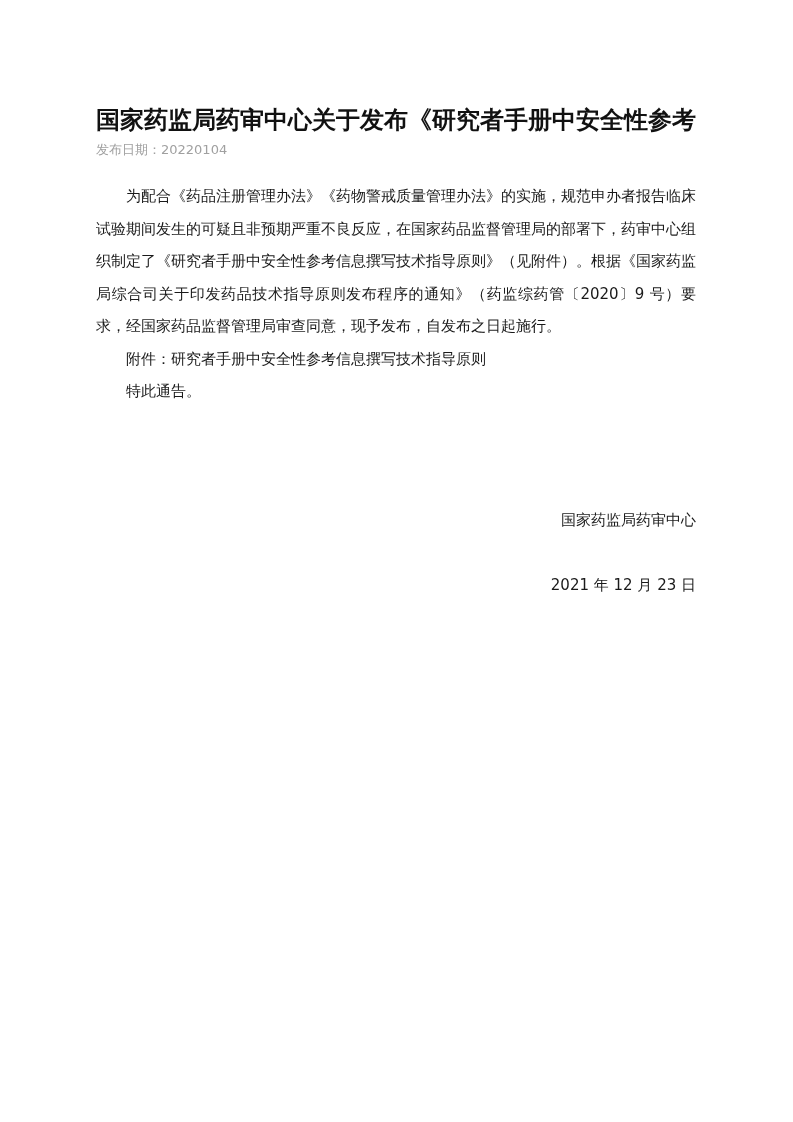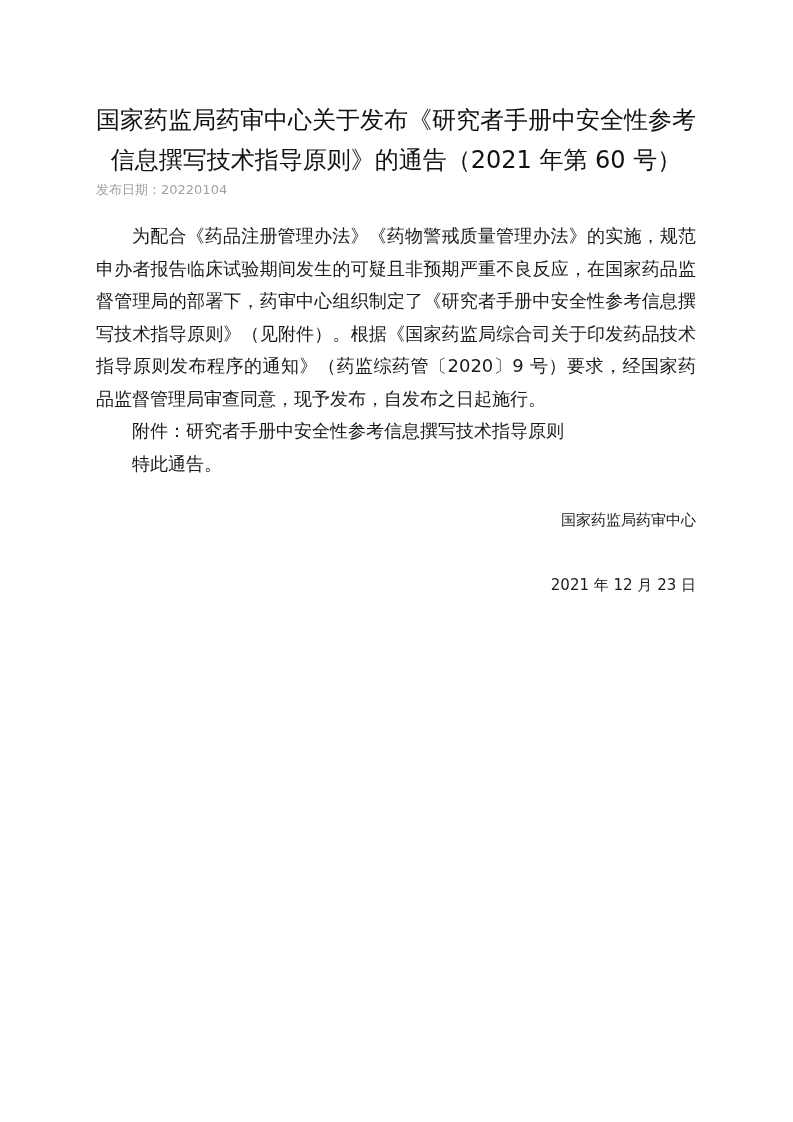--- a/index.html
+++ b/index.html
@@ -16,40 +16,39 @@
       color: #1a1a1a;
     }
     .page {
       position: absolute;
       left: 96px;
       top: 100px;
       width: 600px;
     }
     .title {
       margin: 0;
-      text-align: center;
       font-size: 24px;
       line-height: 40px;
-      font-weight: normal;
+      font-weight: bold;
       color: #111111;
       letter-spacing: 0px;
     }
     .title-line {
       display: block;
       white-space: nowrap;
     }
     .pub-date {
       font-size: 13px;
       line-height: 20px;
       color: #a0a0a0;
       margin-top: 0px;
     }
     .body-text {
       margin-top: 20px;
-      font-size: 18px;
+      font-size: 15px;
       line-height: 32.5px;
       color: #1a1a1a;
     }
     .para {
       margin: 0;
       text-indent: 2em;
       text-align: justify;
     }
     .signature {
       position: absolute;
@@ -61,21 +60,20 @@
     }
     .sig-org { top: 511px; text-align: center; }
     .sig-date { top: 576px; }
   </style>
 </head>
 <body>
 
 <div class="page">
   <h1 class="title">
     <span class="title-line">国家药监局药审中心关于发布《研究者手册中安全性参考</span>
-    <span class="title-line">信息撰写技术指导原则》的通告（2021 年第 60 号）</span>
   </h1>
   <div class="pub-date">发布日期：20220104</div>
 
   <div class="body-text">
     <p class="para">为配合《药品注册管理办法》《药物警戒质量管理办法》的实施，规范申办者报告临床试验期间发生的可疑且非预期严重不良反应，在国家药品监督管理局的部署下，药审中心组织制定了《研究者手册中安全性参考信息撰写技术指导原则》（见附件）。根据《国家药监局综合司关于印发药品技术指导原则发布程序的通知》（药监综药管〔2020〕9 号）要求，经国家药品监督管理局审查同意，现予发布，自发布之日起施行。</p>
     <p class="para">附件：研究者手册中安全性参考信息撰写技术指导原则</p>
     <p class="para">特此通告。</p>
   </div>
 </div>
 

